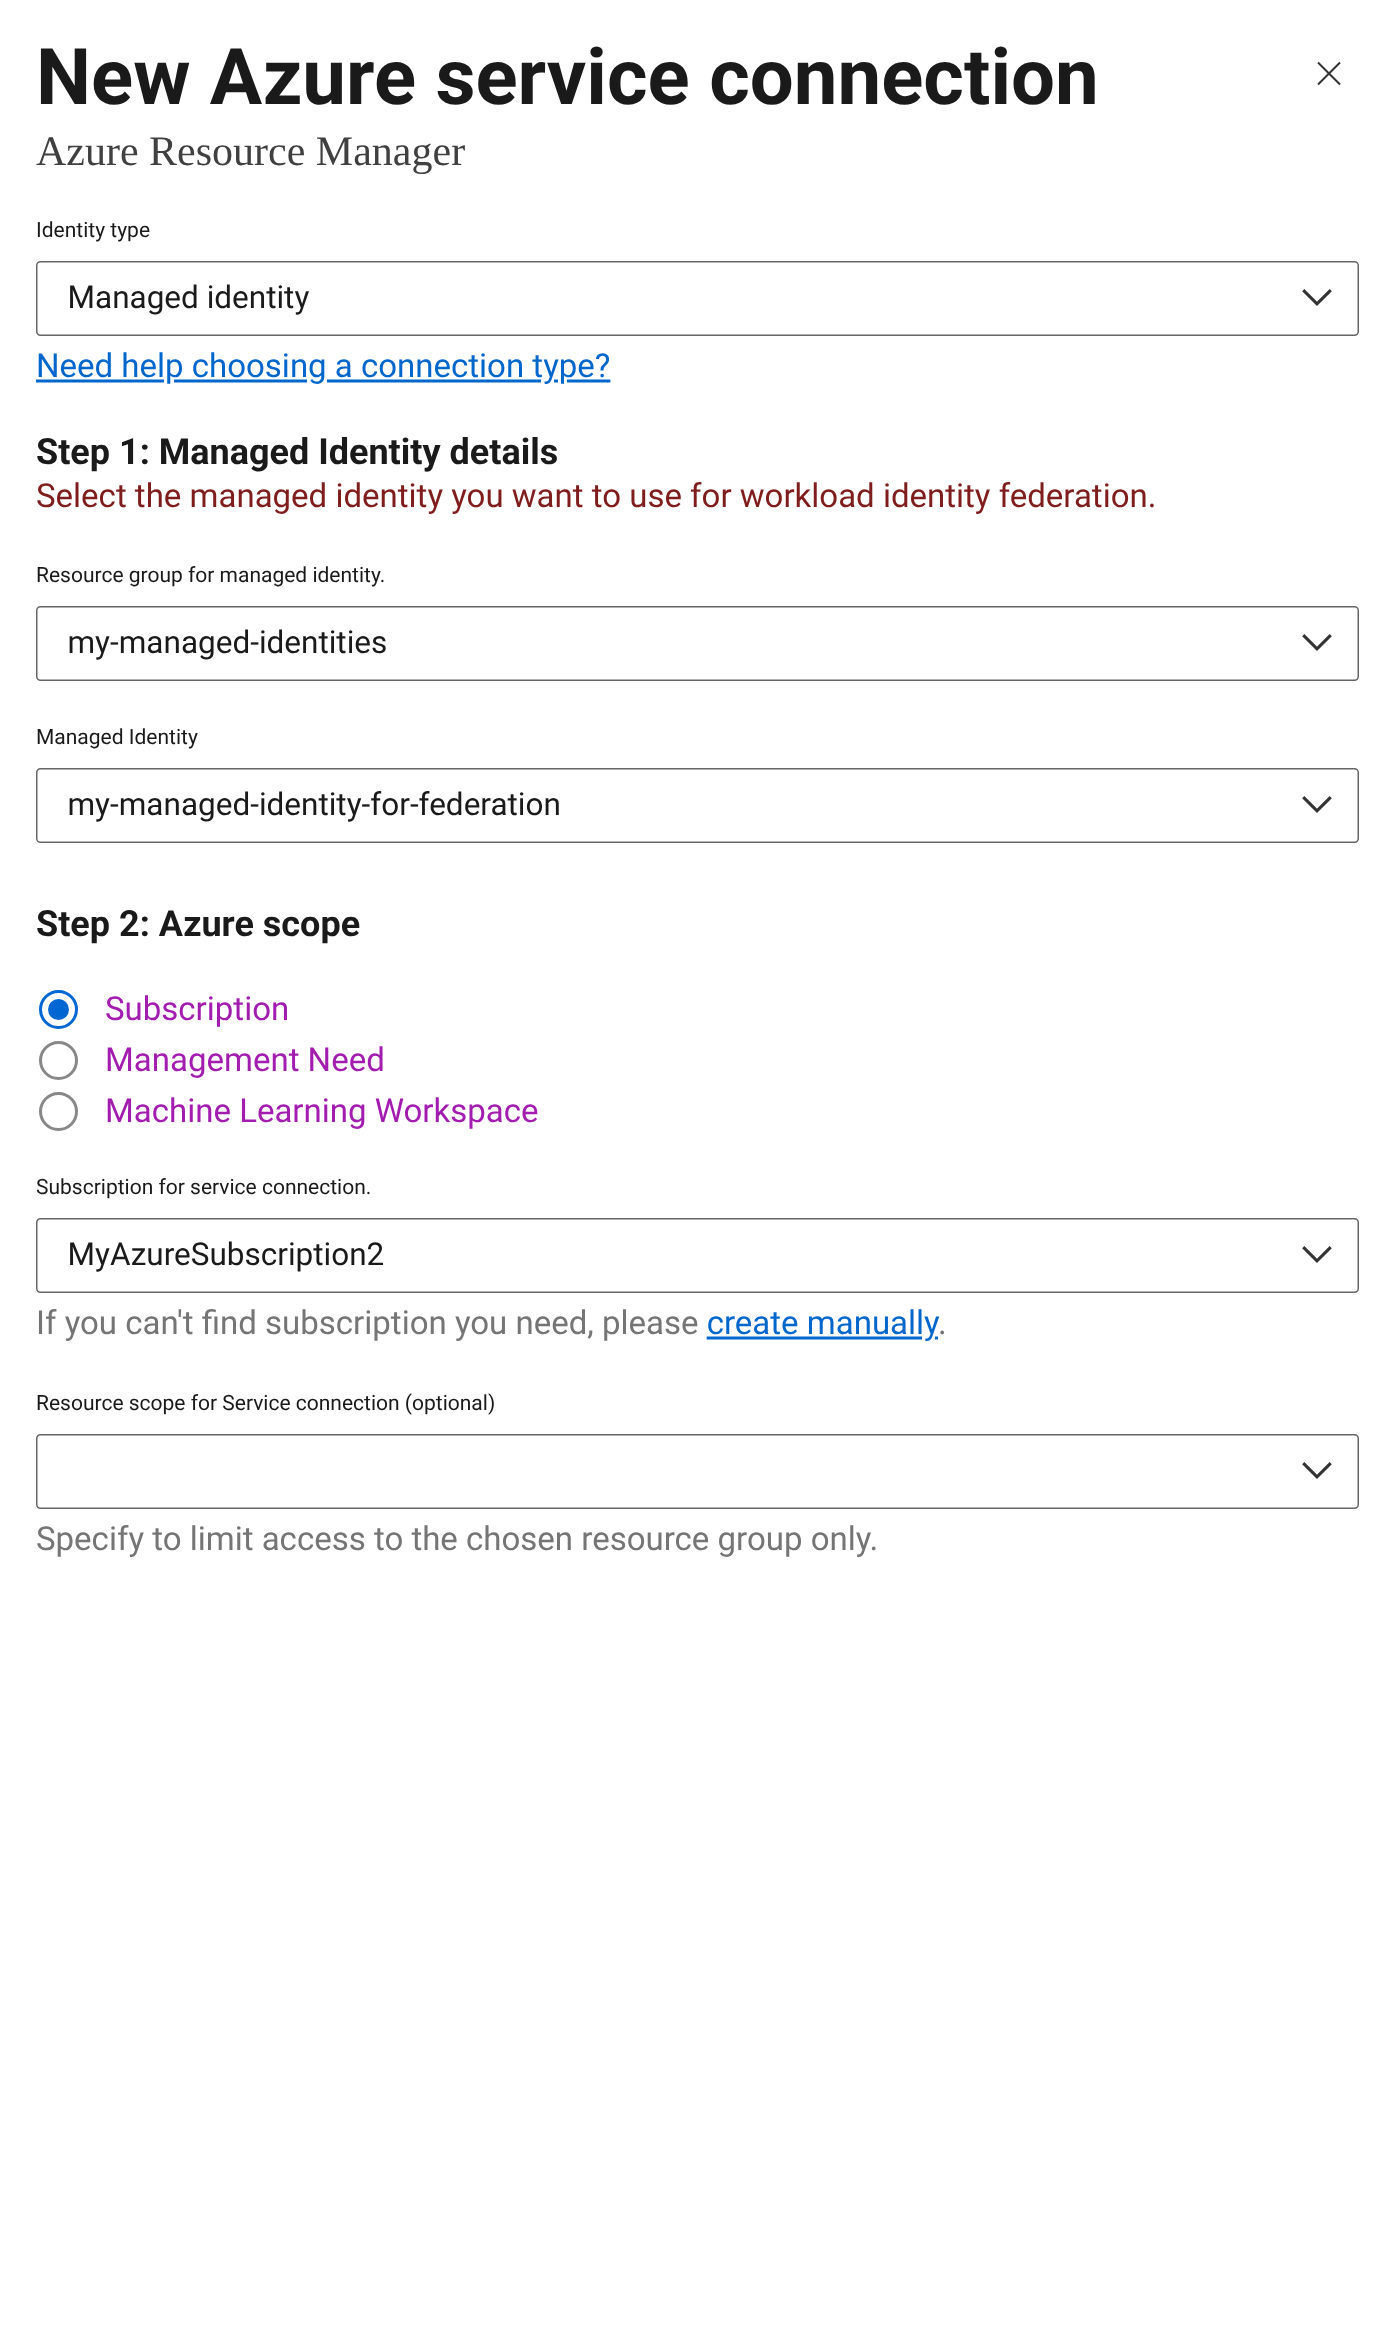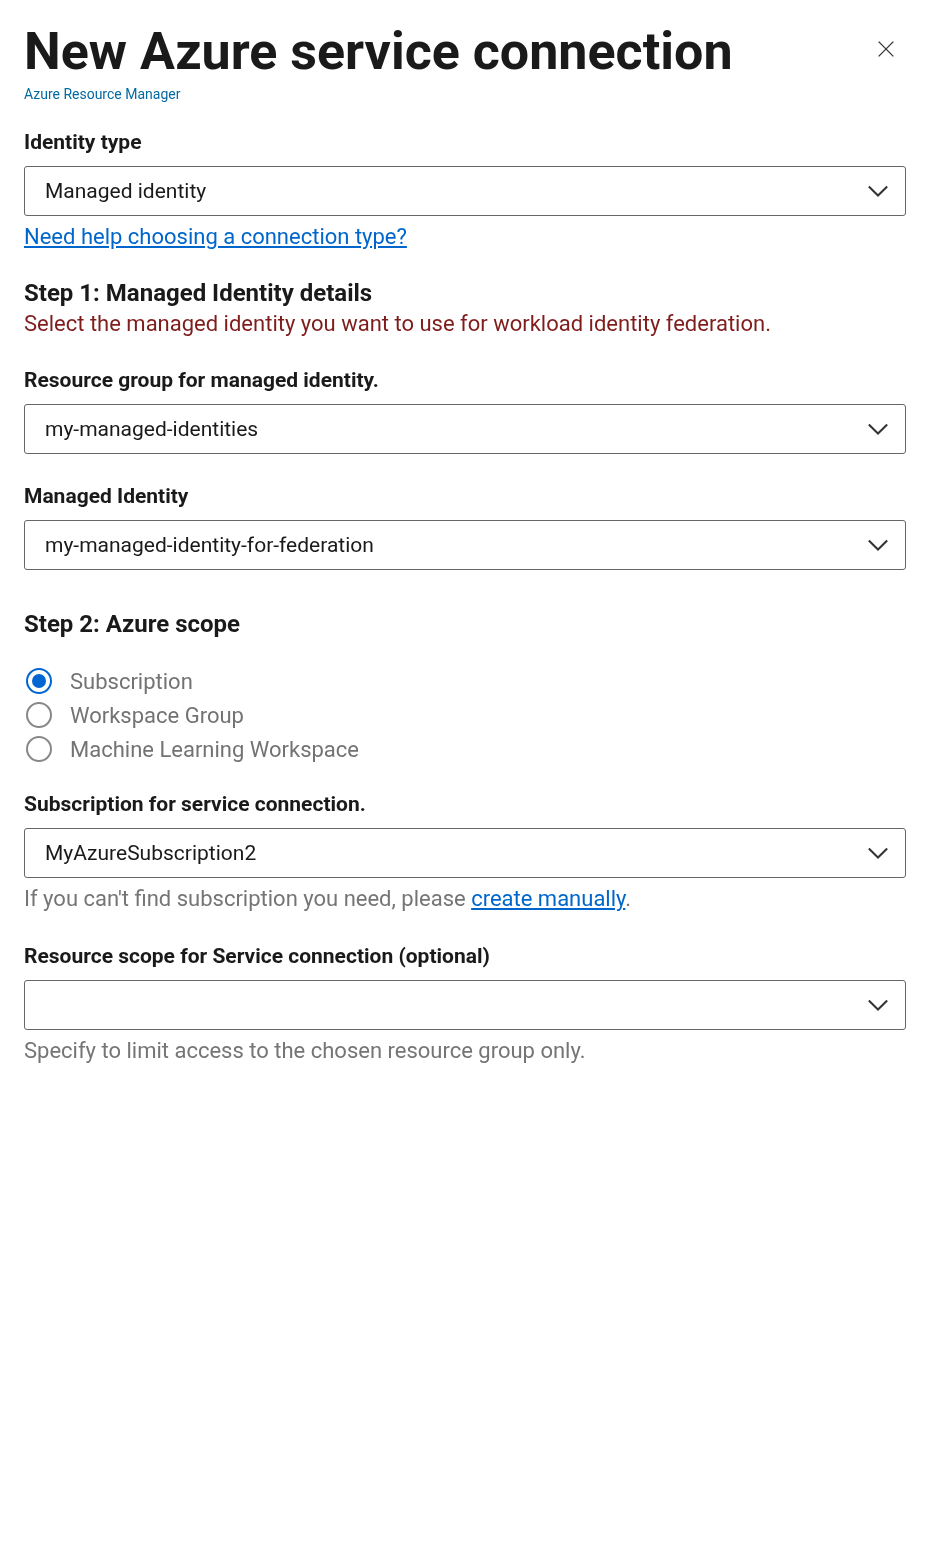--- a/index.html
+++ b/index.html
@@ -13,23 +13,24 @@
   }
   .header { position: relative; margin-bottom: 28px; }
   .title {
     font-size: 52px;
     font-weight: 700;
     color: #1a1a1a;
     margin: 0 0 4px 0;
     line-height: 1.15;
   }
   .subtitle {
-    font-size: 14px;
-    color: #0369a1;
+    font-size: 28px;
+    color: #404040;
     margin: 0;
+    font-family: Liberation Serif, serif;
   }
   .close-btn {
     position: absolute;
     top: 14px;
     right: 6px;
     width: 28px;
     height: 28px;
     background: none;
     border: none;
     cursor: pointer;
@@ -44,22 +45,22 @@
     margin: 0 0 2px 0;
   }
   .section-desc {
     font-size: 22px;
     color: #7f1d1d;
     margin: 0 0 30px 0;
     line-height: 1.35;
   }
   .field { margin-bottom: 30px; }
   .field-label {
-    font-size: 21px;
-    font-weight: 700;
+    font-size: 14px;
+    font-weight: 400;
     color: #1a1a1a;
     margin: 0 0 12px 0;
   }
   .select {
     display: flex;
     align-items: center;
     justify-content: space-between;
     width: 100%;
     height: 50px;
     border: 1px solid #666;
@@ -90,21 +91,21 @@
     color: #0066cc;
     text-decoration: underline;
     cursor: pointer;
   }
   .radio-group { margin: 14px 0 30px 2px; }
   .radio-option {
     display: flex;
     align-items: center;
     gap: 18px;
     font-size: 22px;
-    color: #737373;
+    color: #a21caf;
     margin-bottom: 8px;
     cursor: pointer;
   }
   .radio {
     width: 26px;
     height: 26px;
     border-radius: 50%;
     border: 2px solid #888;
     display: inline-flex;
     align-items: center;
@@ -190,21 +191,21 @@
   <h2 class="section-title" style="margin-bottom:30px">Step 2: Azure scope</h2>
 
 
   <div class="radio-group">
     <label class="radio-option">
       <span class="radio checked"></span>
       <span>Subscription</span>
     </label>
     <label class="radio-option">
       <span class="radio"></span>
-      <span>Workspace Group</span>
+      <span>Management Need</span>
     </label>
     <label class="radio-option">
       <span class="radio"></span>
       <span>Machine Learning Workspace</span>
     </label>
   </div>
 
   <div class="field">
     <p class="field-label">Subscription for service connection.</p>
     <div class="select">

